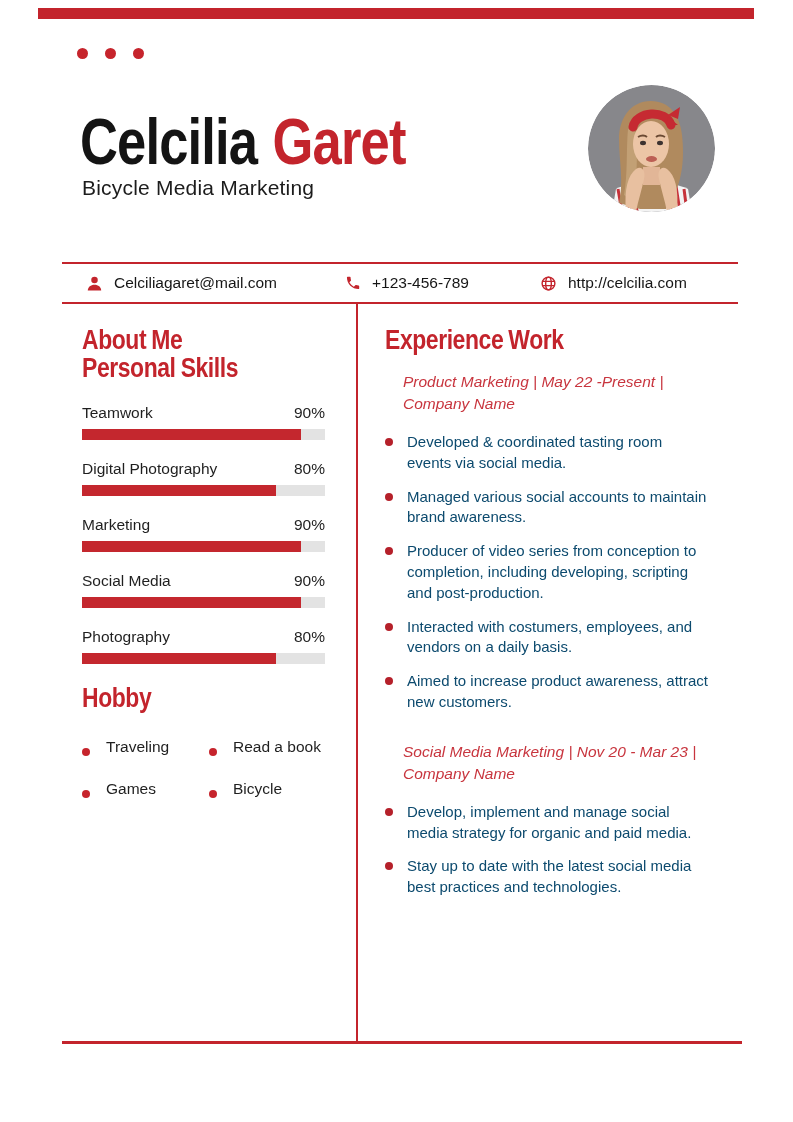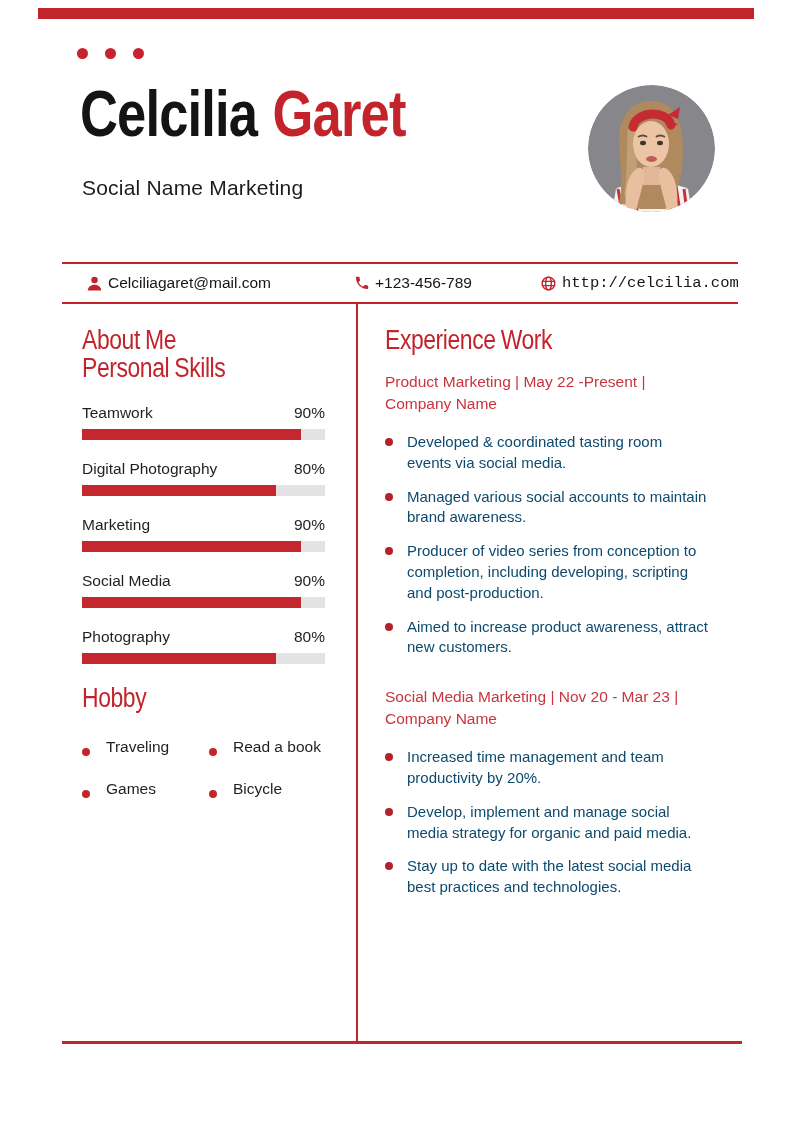--- a/index.html
+++ b/index.html
@@ -6,74 +6,74 @@
   .page{
     position:relative;width:793px;height:1122px;background:#ffffff;overflow:hidden;
     font-family:"Liberation Sans", sans-serif;color:#2e2e2e;
   }
   :root{--accent:#c3242c;}
   
   .top-bar{position:absolute;left:38px;top:8px;width:716px;height:11px;background:var(--accent);}
   .dots{position:absolute;left:77px;top:48px;display:flex;gap:17px;}
   .dots .dot{width:11px;height:11px;border-radius:50%;background:#c6242c;}
   
-  .name{position:absolute;left:80px;top:80px;margin:0;font-size:64px;line-height:68px;font-weight:800;color:#141414;white-space:nowrap;}
+  .name{position:absolute;left:80px;top:108px;margin:0;font-size:64px;line-height:68px;font-weight:800;color:#141414;white-space:nowrap;}
   .cond{display:inline-block;transform:scaleX(.82);transform-origin:0 50%;letter-spacing:-1px;word-spacing:2px;}
   .name .last{color:var(--accent);}
   .job-title{position:absolute;left:82px;top:176px;font-size:21px;color:#1c1c1c;letter-spacing:.2px;}
   
   .photo{position:absolute;left:588px;top:85px;width:127px;height:127px;border-radius:50%;overflow:hidden;}
   
   .contact-bar{position:absolute;left:62px;top:262px;width:676px;height:38px;border-top:2.5px solid var(--accent);border-bottom:2.5px solid var(--accent);}
-  .contact-item{position:absolute;top:0;height:38px;display:flex;align-items:center;gap:5px;font-size:15.5px;color:#161616;}
+  .contact-item{position:absolute;top:0;height:38px;display:flex;align-items:center;gap:11px;font-size:15.5px;color:#161616;}
   .contact-item svg{display:block;}
-  .ci-email{left:24px;} .ci-phone{left:292px;} .ci-web{left:478px;font-family:Liberation Mono, monospace;}
+  .ci-email{left:24px;} .ci-phone{left:283px;} .ci-web{left:478px;}
   
   .v-divider{position:absolute;left:356px;top:302px;width:2px;height:739px;background:var(--accent);}
   .bottom-line{position:absolute;left:62px;top:1041px;width:680px;height:3px;background:var(--accent);}
   
   .left-col{position:absolute;left:82px;top:326px;width:243px;}
   .right-col{position:absolute;left:385px;top:326px;width:325px;}
-  h2.sec{margin:0;font-size:27px;line-height:28px;font-weight:400;color:var(--accent);white-space:nowrap;}
+  h2.sec{margin:0;font-size:27px;line-height:28px;font-weight:700;color:var(--accent);white-space:nowrap;}
   h2.sec .cond{transform:scaleX(.85);letter-spacing:-.5px;word-spacing:-1px;}
   .about-text{margin:19px 0 24px 0;font-size:15px;line-height:20.8px;color:#2d2d2d;}
   
   #skills-list{margin-top:22px;}
   .skill{margin-bottom:20px;}
   .skill-row{display:flex;justify-content:space-between;font-size:15.5px;color:#1f1f1f;margin-bottom:7px;}
   .track{width:100%;height:11px;background:#e3e3e3;}
   .fill{height:100%;background:#c4272e;}
   
   .hobby-h{margin-top:6px;}
   #hobby-grid{margin-top:26px;display:grid;grid-template-columns:127px auto;row-gap:24px;}
   .hobby-item{display:flex;align-items:flex-end;gap:16px;font-size:15.5px;color:#1f1f1f;}
   .hdot{width:8px;height:8px;border-radius:50%;background:#c6242c;flex:0 0 auto;}
   
-  .job-sub{margin:17px 0 17px 0;font-size:15.5px;line-height:22px;color:#c8353e;}
+  .job-sub{margin:17px 0 17px 18px;font-size:15.5px;line-height:22px;font-style:italic;color:#c8353e;}
   ul.bullets{list-style:none;margin:0;padding:0;}
   ul.bullets li{display:flex;gap:14px;margin-bottom:13px;font-size:15px;line-height:20.8px;color:#0c4a6e;}
   .bdot{width:8px;height:8px;border-radius:50%;background:#b5202a;flex:0 0 auto;margin-top:6px;}
   .job + .job{margin-top:28px;}
 </style>
 </head>
 <body>
 
 <div class="page">
 
   <div class="top-bar"></div>
 
   <div class="dots">
     <span class="dot"></span>
     <span class="dot"></span>
     <span class="dot"></span>
   </div>
 
   <h1 class="name"><span class="cond"><span>Celcilia</span> <span class="last">Garet</span></span></h1>
 
-  <div class="job-title">Social Name Marketing</div>
+  <div class="job-title">Bicycle Media Marketing</div>
 
   <div class="photo">
     <svg width="127" height="127" viewBox="0 0 127 127">
       <defs>
           <clipPath id="pc">
             <circle cx="63.5" cy="63.5" r="63.5"></circle>
           </clipPath>
         </defs>
       <g clip-path="url(#pc)">
         <rect width="127" height="127" fill="#87878b"></rect>
@@ -219,36 +219,36 @@
             <li>
               <span class="bdot"></span>
               <span>Managed various social accounts to maintain brand awareness.</span>
             </li>
             <li>
               <span class="bdot"></span>
               <span>Producer of video series from conception to completion, including developing, scripting and post-production.</span>
             </li>
             <li>
               <span class="bdot"></span>
+              <span>Interacted with costumers, employees, and vendors on a daily basis.</span>
+            </li>
+            <li>
+              <span class="bdot"></span>
               <span>Aimed to increase product awareness, attract new customers.</span>
             </li>
           </ul>
         </div>
         <div class="job">
           <div class="job-sub">
             <div>Social Media Marketing | Nov 20 - Mar 23 |</div>
             <div>Company Name</div>
           </div>
           <ul class="bullets">
             <li>
               <span class="bdot"></span>
-              <span>Increased time management and team productivity by 20%.</span>
-            </li>
-            <li>
-              <span class="bdot"></span>
               <span>Develop, implement and manage social media strategy for organic and paid media.</span>
             </li>
             <li>
               <span class="bdot"></span>
               <span>Stay up to date with the latest social media best practices and technologies.</span>
             </li>
           </ul>
         </div>
       </div>
   </div>

